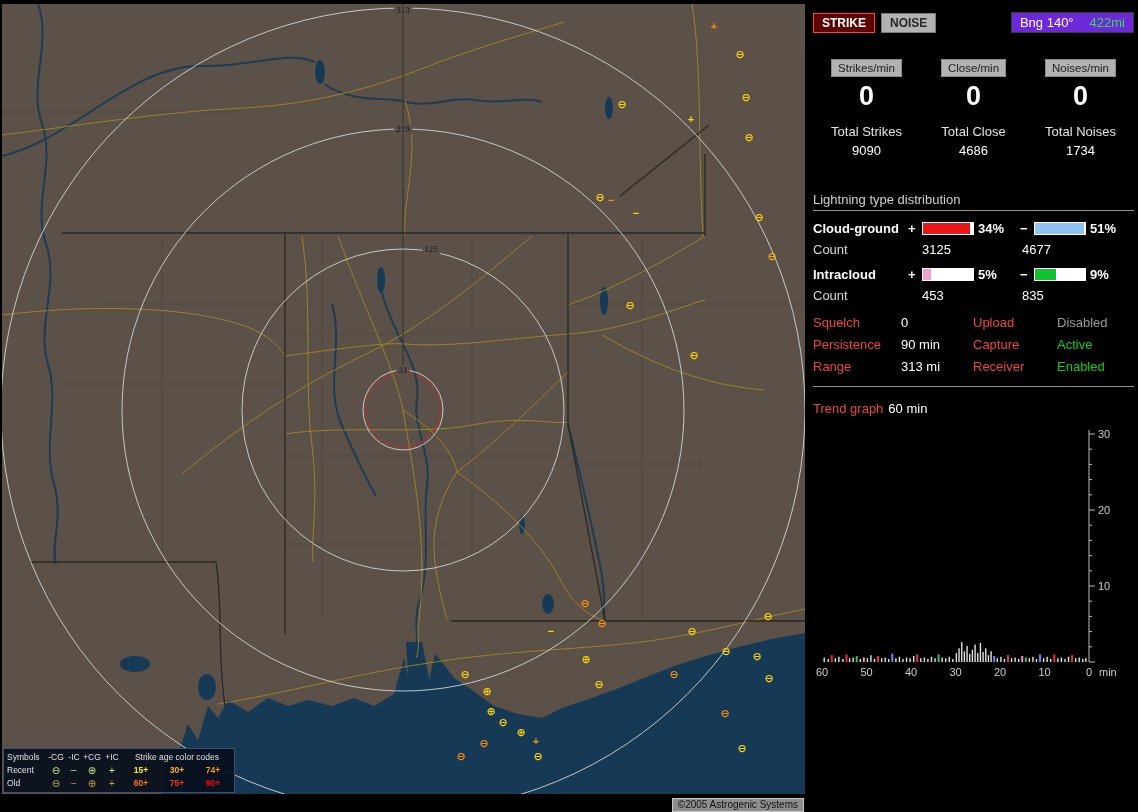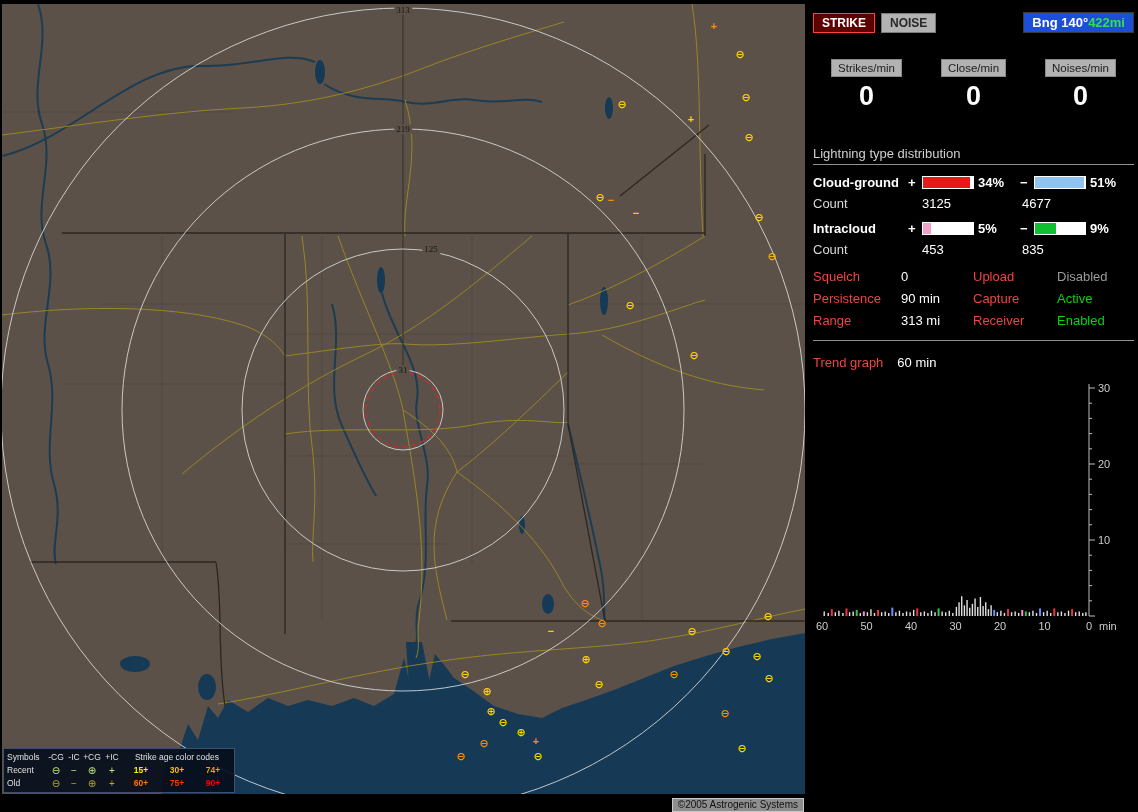--- a/index.html
+++ b/index.html
@@ -28,22 +28,22 @@
   .copyright{display:inline-block;background:#8e8e8e;color:#101010;border:1px solid #c8c8c8;
              font-size:10px;line-height:12px;padding:0 5px;margin-right:1px;}
 
   
   #panel{position:absolute;left:813px;top:4px;width:321px;height:804px;color:#e8e8e8;font-size:13px;}
   .topbar{display:flex;align-items:center;margin-top:8px;}
   .btn-strike{background:#5e0000;border:1px solid #ff4040;color:#fff;font-weight:bold;
               font-size:12px;padding:2px 8px;font-family:inherit;cursor:pointer;}
   .btn-noise{margin-left:6px;background:#b2b2b2;border:1px solid #7a7a7a;color:#282828;
              font-weight:bold;font-size:12px;padding:2px 8px;font-family:inherit;cursor:pointer;}
-  .bng-box{margin-left:auto;background:#1d4ed8;border:1px solid #3a3a3a;padding:2px 8px;
-           display:flex;font-weight:bold;font-size:13px;color:#fff;}
+  .bng-box{margin-left:auto;background:#6d28d9;border:1px solid #3a3a3a;padding:2px 8px;
+           display:flex;gap:16px;font-weight:normal;font-size:13px;color:#fff;}
   .bng-dist{color:#30e050;}
 
   .rates-row{display:grid;grid-template-columns:1fr 1fr 1fr;margin-top:26px;text-align:center;}
   .chip{display:inline-block;background:#b2b2b2;color:#1c1c1c;font-size:11.5px;padding:2px 6px;
         border:1px solid #8a8a8a;cursor:pointer;}
   .rate-value{font-size:27px;font-weight:bold;color:#fff;margin-top:4px;}
   .totals-row{display:grid;grid-template-columns:1fr 1fr 1fr;margin-top:12px;text-align:center;}
   .total-label{color:#e4e4e4;}
   .total-value{color:#fff;margin-top:4px;}
 
@@ -60,21 +60,21 @@
   .c3{grid-column:3;} .c4{grid-column:4;}
 
   .datetime-box{margin-top:16px;border-top:1px solid #909090;border-bottom:1px solid #909090;padding:6px 0 7px;}
   .datetime{color:#00e800;font-weight:bold;font-size:16px;}
 
   .settings-grid{display:grid;grid-template-columns:88px 72px 84px 72px;row-gap:7px;margin-top:12px;}
   .lbl{color:#ef4444;} .val{color:#fff;}
   .val-dim{color:#9a9a9a;} .val-green{color:#10d010;}
   .hr{border-top:1px solid #909090;margin-top:12px;}
   .info-grid{display:grid;grid-template-columns:76px 92px 88px 58px;row-gap:7px;margin-top:10px;}
-  .trend-head{margin-top:14px;display:flex;gap:14px;}
+  .trend-head{margin-top:14px;display:flex;gap:5px;}
   #trend-svg{display:block;margin-top:4px;}
   #trend-svg text{font-family:"Liberation Sans","DejaVu Sans",sans-serif;}
 </style>
 </head>
 <body>
 
 <div id="map-wrap">
   <svg id="map-svg" width="803" height="790" viewBox="0 0 803 790">
     <rect x="0" y="0" width="803" height="790" fill="#5b5148"></rect>
 
@@ -252,20 +252,34 @@
     <div>
       <span class="chip">Close/min</span>
       <div class="rate-value">0</div>
     </div>
     <div>
       <span class="chip">Noises/min</span>
       <div class="rate-value">0</div>
     </div>
   </div>
 
+  <div class="totals-row">
+    <div>
+      <div class="total-label">Total Strikes</div>
+      <div class="total-value">9090</div>
+    </div>
+    <div>
+      <div class="total-label">Total Close</div>
+      <div class="total-value">4686</div>
+    </div>
+    <div>
+      <div class="total-label">Total Noises</div>
+      <div class="total-value">1734</div>
+    </div>
+  </div>
 
   <div class="dist-heading">Lightning type distribution</div>
 
   <div class="dist-row">
     <span class="dist-label">Cloud-ground</span>
     <span class="sign">+</span>
     <span class="pbar" id="bar-0-pos">
         <i style="width: 94%; background: rgb(232, 24, 24);"></i>
       </span>
     <span class="pct">34%</span>

